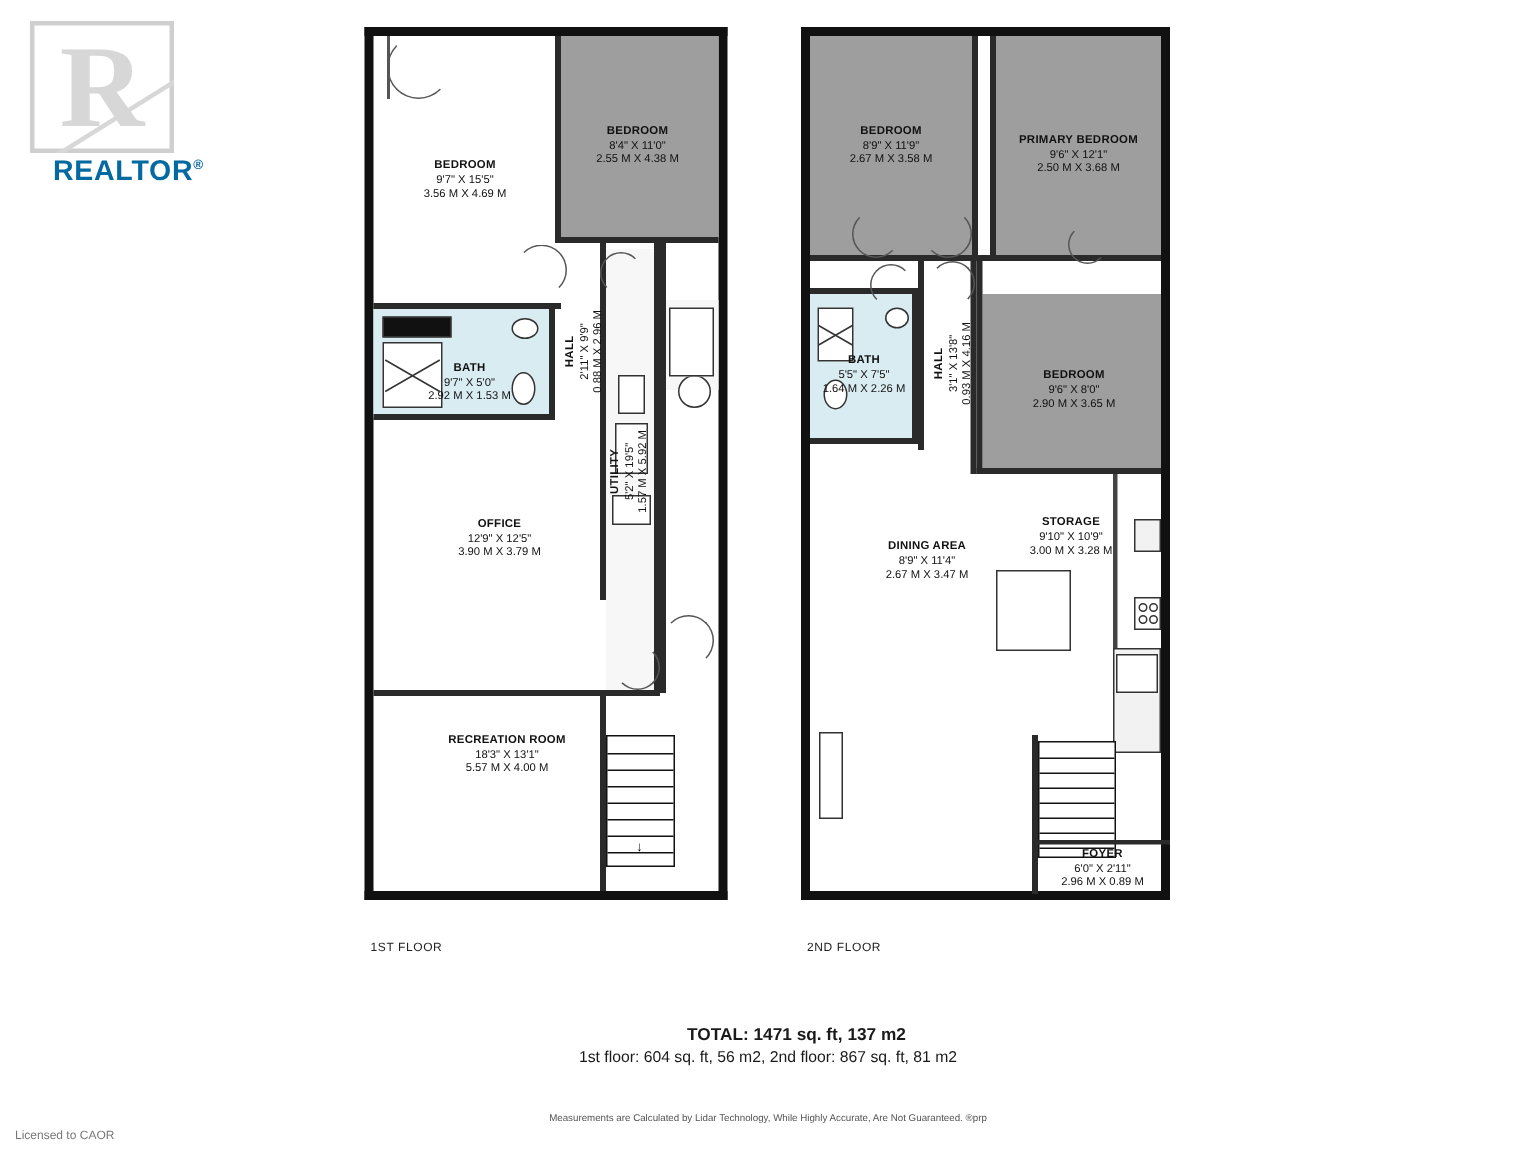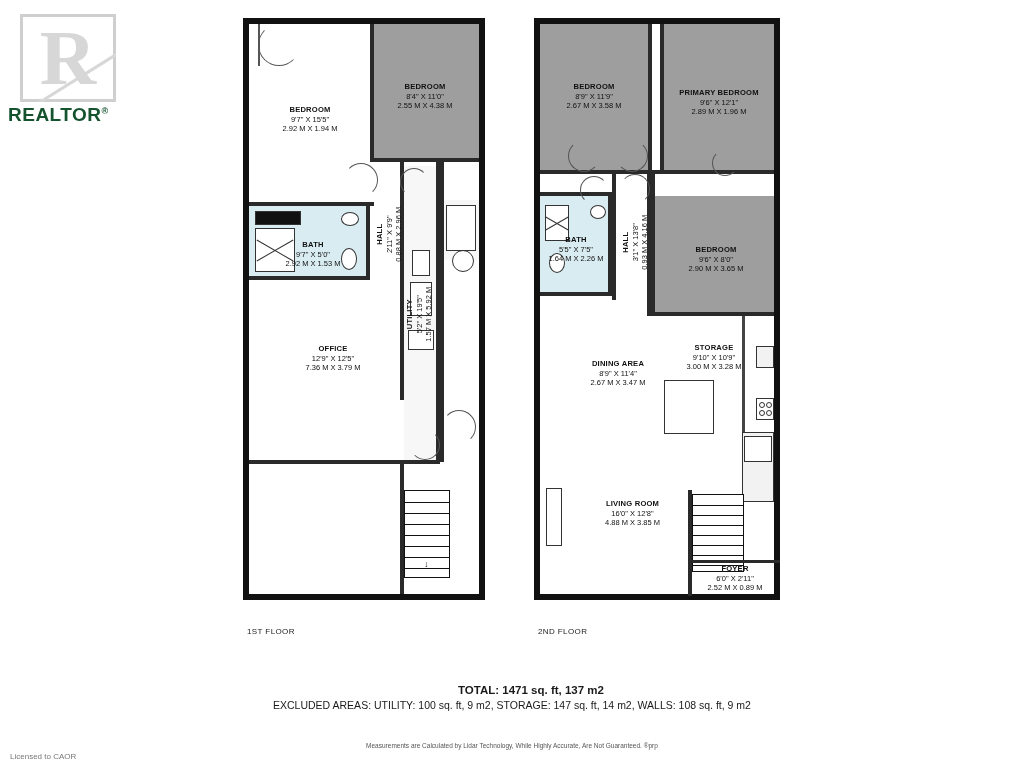--- a/index.html
+++ b/index.html
@@ -61,24 +61,24 @@
     height: 3px;
     left: -22px;
     top: 66px;
     transform: rotate(-32deg);
   }
   .logo-text {
     position: absolute;
     left: 0;
     top: 90px;
     width: 128px;
-    text-align: left;
+    text-align: right;
     font-size: 19px;
     letter-spacing: .5px;
-    color: #14532d;
+    color: #0369a1;
     font-weight: 700;
   }
   .logo-text sup { font-size: 9px; }
 
   
   .plan {
     position: absolute;
     left: 0;
     top: 0;
     width: 1024px;
@@ -284,21 +284,21 @@
   <div class="door-arc" style="left:258px; top:24px; width:42px; height:42px; border-color:#555; border-top-color:transparent; border-right-color:transparent; border-radius:50%;"></div>
   <div class="door-leaf" style="left:258px; top:24px; width:2px; height:42px;"></div>
   <div class="door-arc" style="left:344px; top:163px; width:34px; height:34px; border-color:#555; border-bottom-color:transparent; border-left-color:transparent;"></div>
   <div class="door-arc" style="left:400px; top:168px; width:28px; height:28px; border-color:#555; border-bottom-color:transparent; border-right-color:transparent;"></div>
   <div class="door-arc" style="left:442px; top:410px; width:34px; height:34px; border-color:#555; border-bottom-color:transparent; border-left-color:transparent;"></div>
   <div class="door-arc" style="left:410px; top:430px; width:30px; height:30px; border-color:#555; border-top-color:transparent; border-left-color:transparent;"></div>
 
   <div class="label" style="left:255px; top:105px; width:110px;">
     <div class="name">BEDROOM</div>
     <div>9'7" X 15'5"</div>
-    <div>2.92 M X 1.94 M</div>
+    <div>3.56 M X 4.69 M</div>
   </div>
 
   <div class="label" style="left:370px; top:82px; width:110px;">
     <div class="name">BEDROOM</div>
     <div>8'4" X 11'0"</div>
     <div>2.55 M X 4.38 M</div>
   </div>
 
   <div class="label" style="left:278px; top:240px; width:70px;">
     <div class="name">BATH</div>
@@ -314,23 +314,28 @@
 
   <div class="label vert r90" style="left:374px; top:300px; width:90px;">
     <div class="name">UTILITY</div>
     <div>5'2" X 19'5"</div>
     <div>1.57 M X 5.92 M</div>
   </div>
 
   <div class="label" style="left:278px; top:344px; width:110px;">
     <div class="name">OFFICE</div>
     <div>12'9" X 12'5"</div>
-    <div>7.36 M X 3.79 M</div>
-  </div>
-
+    <div>3.90 M X 3.79 M</div>
+  </div>
+
+  <div class="label" style="left:278px; top:488px; width:120px;">
+    <div class="name">RECREATION ROOM</div>
+    <div>18'3" X 13'1"</div>
+    <div>5.57 M X 4.00 M</div>
+  </div>
 
   <div class="floor-title" style="left:247px; top:627px;">1ST FLOOR</div>
 
   <div class="wall" style="left:534px; top:18px; width:6px; height:582px;"></div>
   <div class="wall" style="left:774px; top:18px; width:6px; height:582px;"></div>
   <div class="wall" style="left:534px; top:18px; width:246px; height:6px;"></div>
   <div class="wall" style="left:534px; top:594px; width:246px; height:6px;"></div>
 
   <div class="room-fill fill-grey" style="left:540px; top:24px; width:108px; height:148px;"></div>
   <div class="room-fill fill-grey" style="left:664px; top:24px; width:110px; height:148px;"></div>
@@ -387,21 +392,21 @@
 
   <div class="label" style="left:540px; top:82px; width:108px;">
     <div class="name">BEDROOM</div>
     <div>8'9" X 11'9"</div>
     <div>2.67 M X 3.58 M</div>
   </div>
 
   <div class="label" style="left:664px; top:88px; width:110px;">
     <div class="name">PRIMARY BEDROOM</div>
     <div>9'6" X 12'1"</div>
-    <div>2.89 M X 1.96 M</div>
+    <div>2.50 M X 3.68 M</div>
   </div>
 
   <div class="label" style="left:658px; top:245px; width:116px;">
     <div class="name">BEDROOM</div>
     <div>9'6" X 8'0"</div>
     <div>2.90 M X 3.65 M</div>
   </div>
 
   <div class="label" style="left:541px; top:235px; width:70px;">
     <div class="name">BATH</div>
@@ -420,33 +425,28 @@
     <div>9'10" X 10'9"</div>
     <div>3.00 M X 3.28 M</div>
   </div>
 
   <div class="label" style="left:563px; top:359px; width:110px;">
     <div class="name">DINING AREA</div>
     <div>8'9" X 11'4"</div>
     <div>2.67 M X 3.47 M</div>
   </div>
 
-  <div class="label" style="left:575px; top:499px; width:115px;">
-    <div class="name">LIVING ROOM</div>
-    <div>16'0" X 12'8"</div>
-    <div>4.88 M X 3.85 M</div>
-  </div>
 
   <div class="label" style="left:690px; top:564px; width:90px;">
     <div class="name">FOYER</div>
     <div>6'0" X 2'11"</div>
-    <div>2.52 M X 0.89 M</div>
+    <div>2.96 M X 0.89 M</div>
   </div>
 
   <div class="floor-title" style="left:538px; top:627px;">2ND FLOOR</div>
 </div>
 
 <div class="totals">
   <div class="t1">TOTAL: 1471 sq. ft, 137 m2</div>
-  <div class="t3">EXCLUDED AREAS: UTILITY: 100 sq. ft, 9 m2, STORAGE: 147 sq. ft, 14 m2, WALLS: 108 sq. ft, 9 m2</div>
+  <div class="t2">1st floor: 604 sq. ft, 56 m2, 2nd floor: 867 sq. ft, 81 m2</div>
 </div>
 <div class="disclaimer">Measurements are Calculated by Lidar Technology, While Highly Accurate, Are Not Guaranteed. ®prp</div>
 <div class="license">Licensed to CAOR</div>
 
 </body></html>

